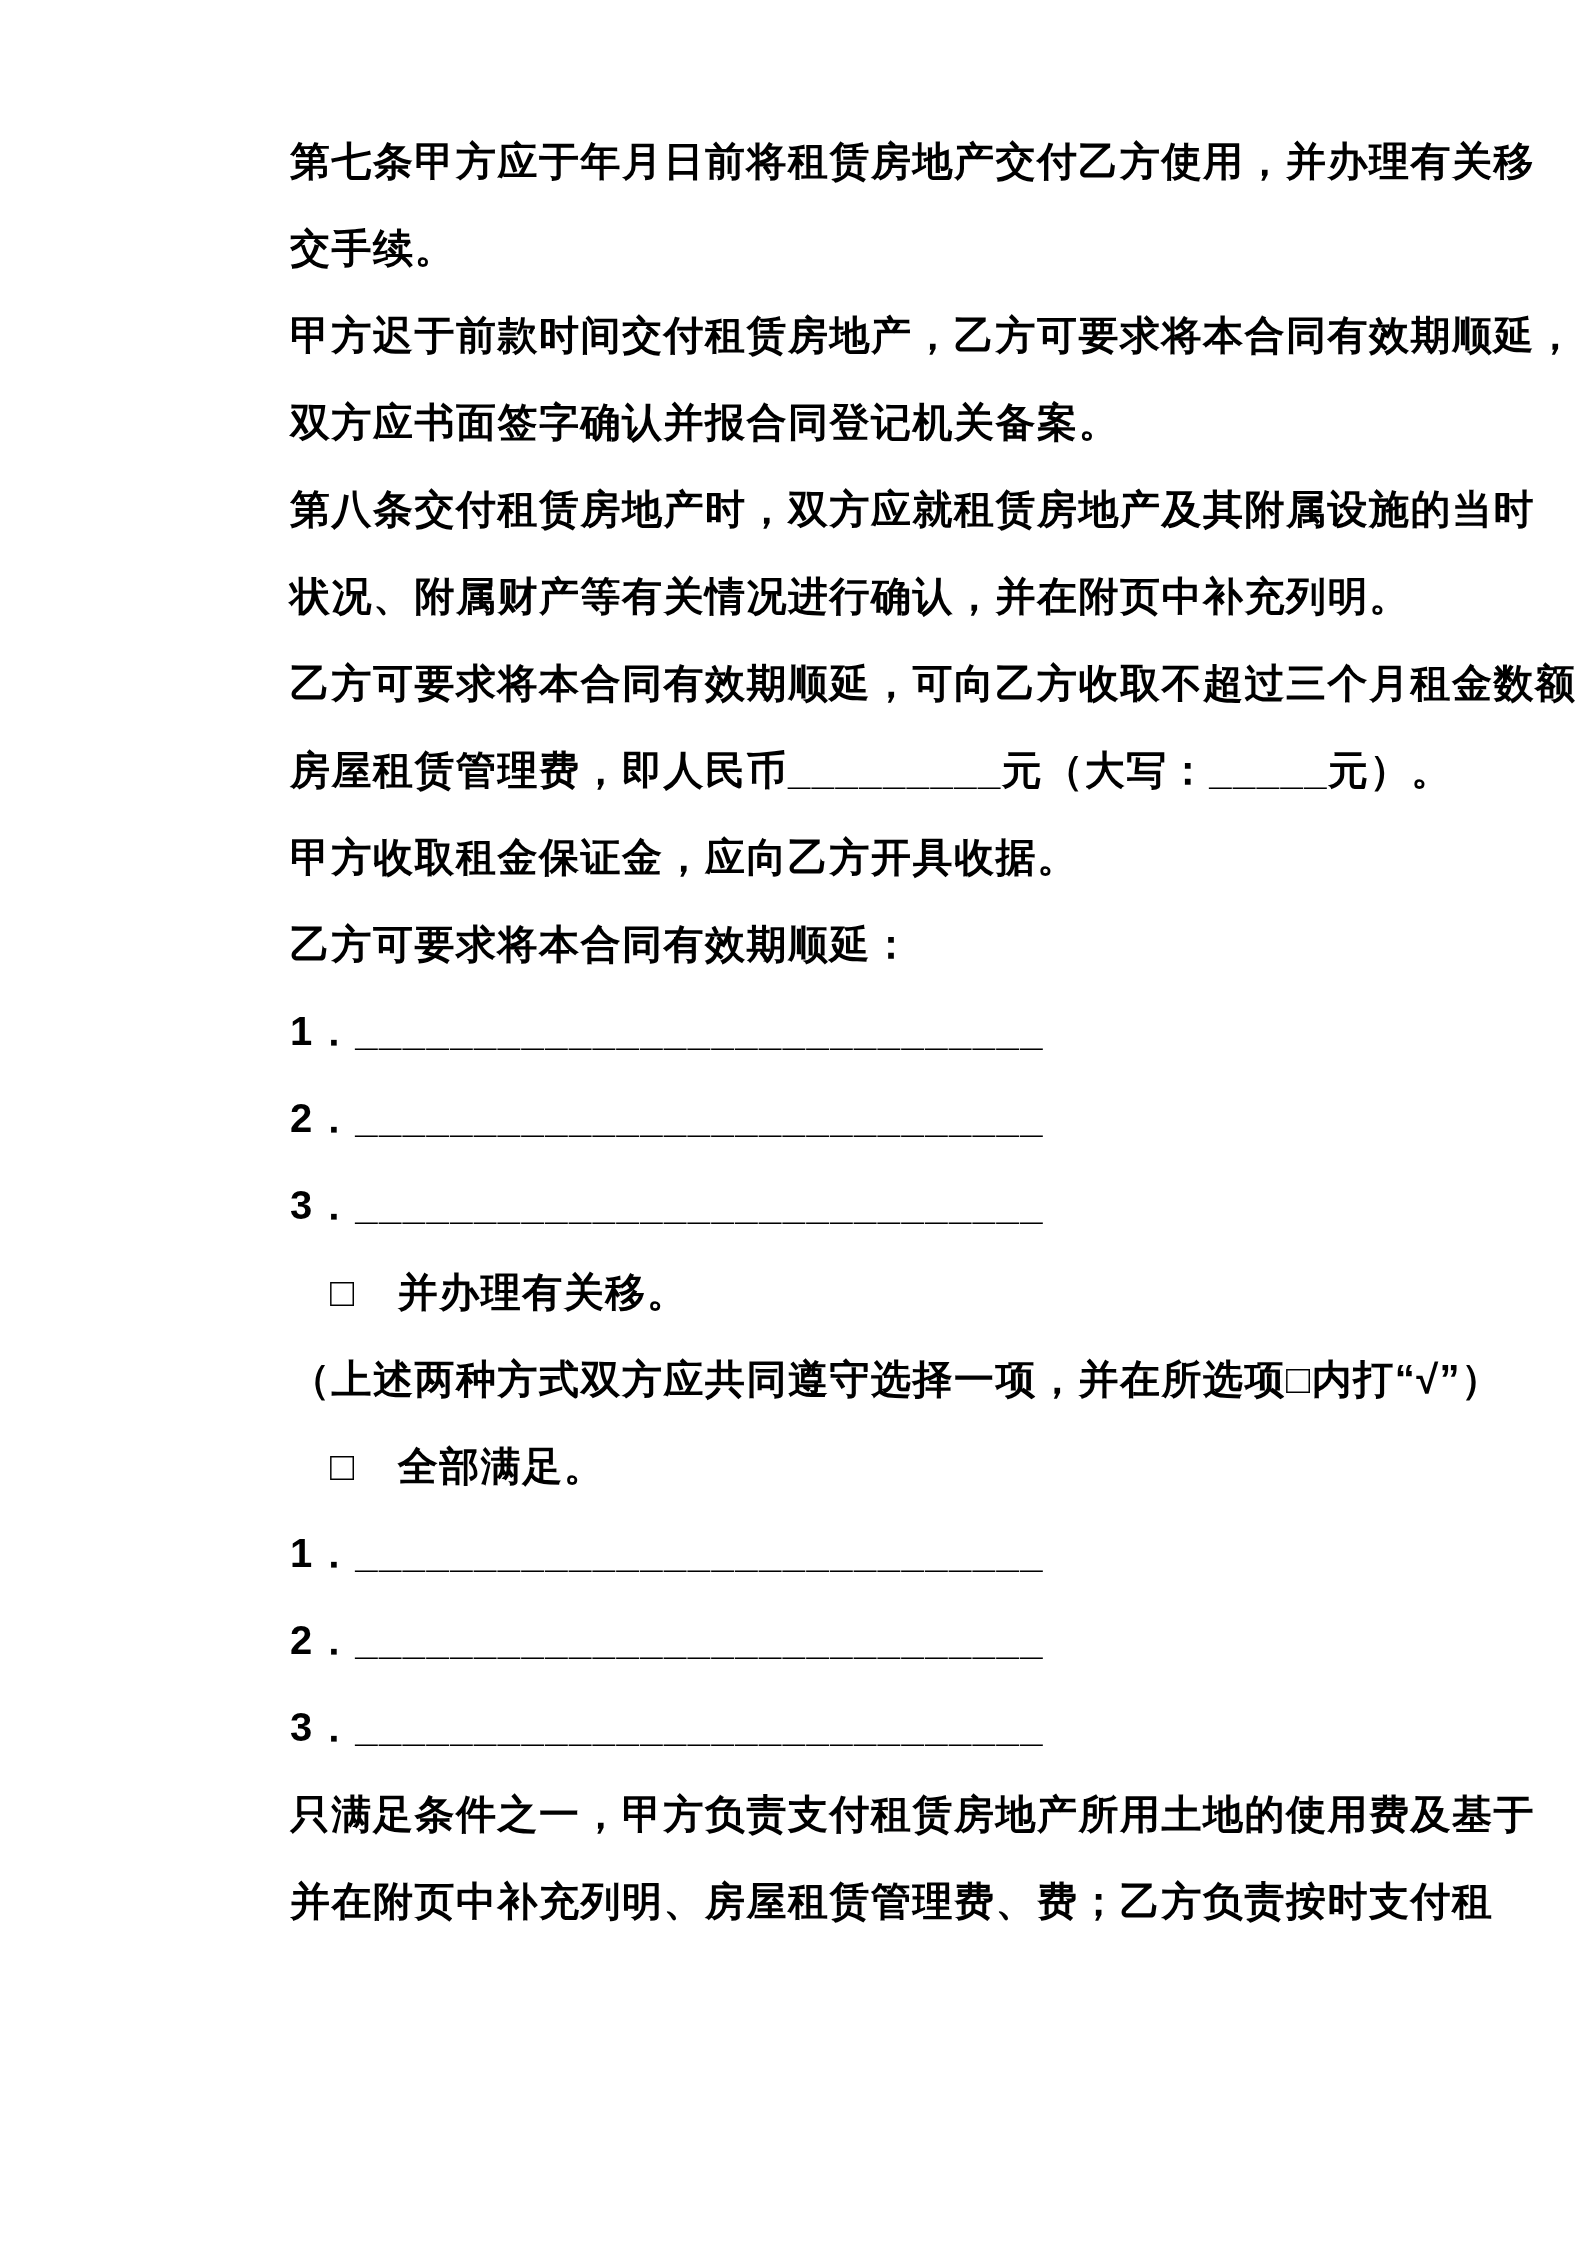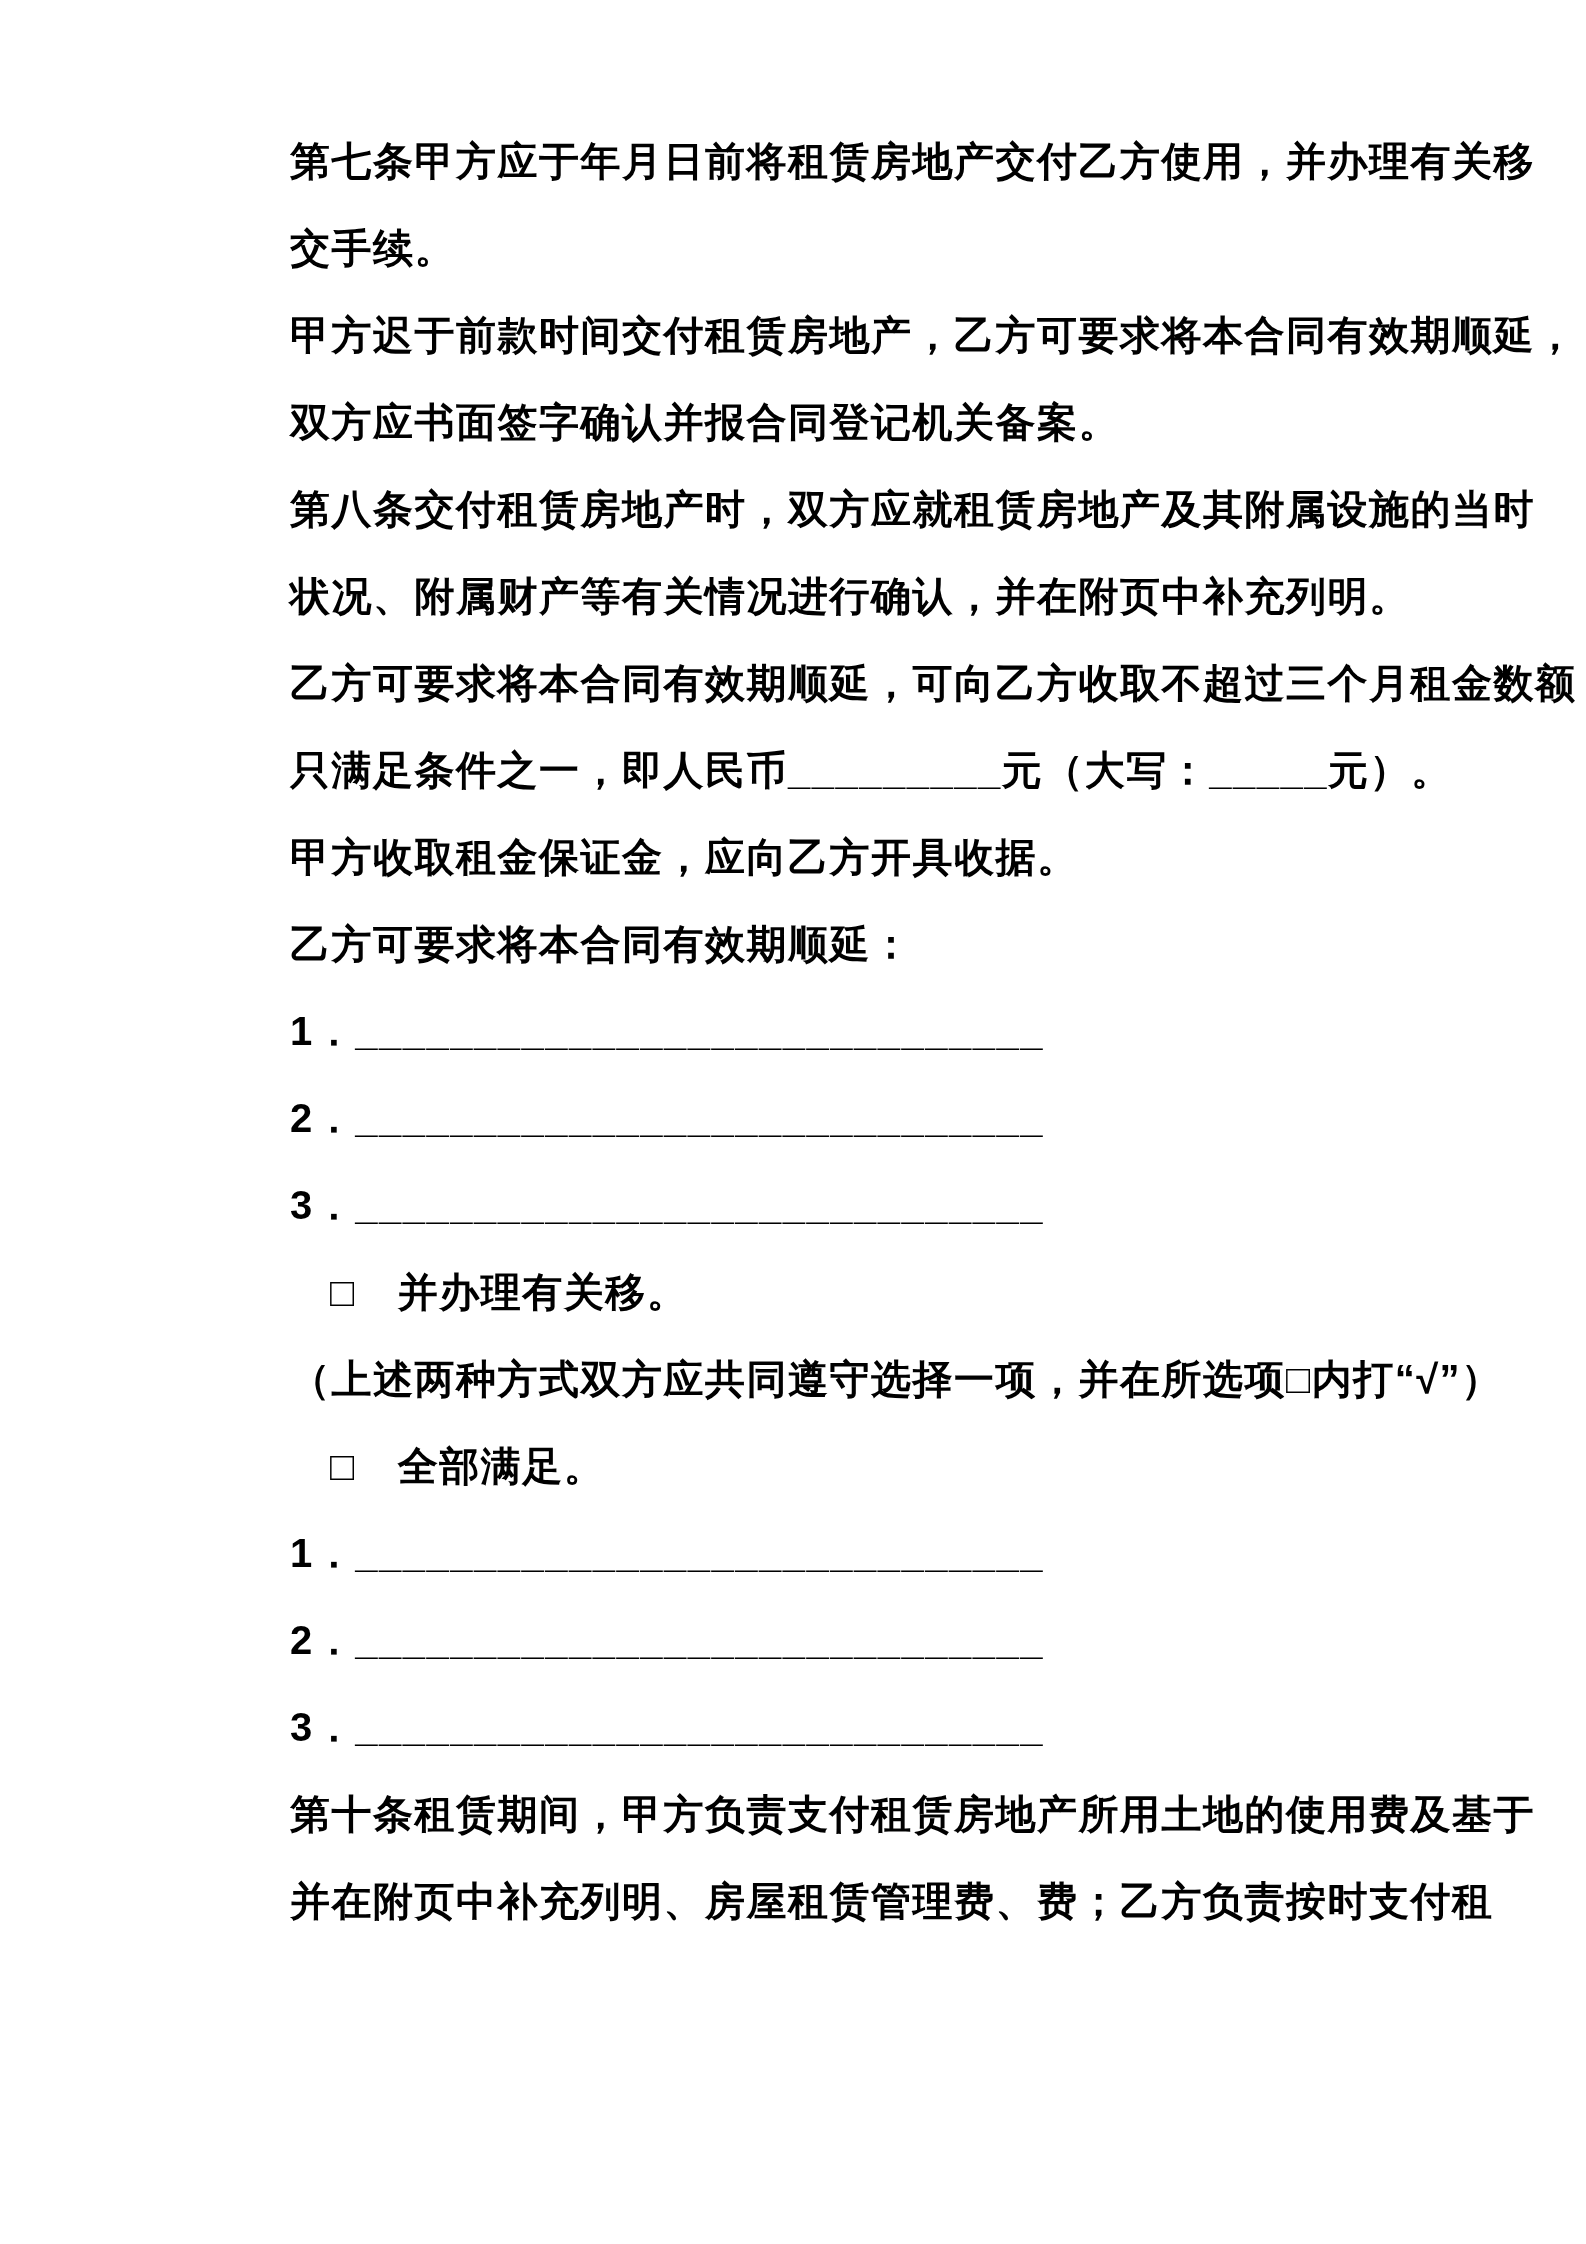--- a/index.html
+++ b/index.html
@@ -46,38 +46,38 @@
     <div class="line">第七条甲方应于年月日前将租赁房地产交付乙方使用，并办理有关移</div>
     <div class="line">交手续。</div>
 
     <div class="line">甲方迟于前款时间交付租赁房地产，乙方可要求将本合同有效期顺延，</div>
     <div class="line">双方应书面签字确认并报合同登记机关备案。</div>
 
     <div class="line">第八条交付租赁房地产时，双方应就租赁房地产及其附属设施的当时</div>
     <div class="line">状况、附属财产等有关情况进行确认，并在附页中补充列明。</div>
 
     <div class="line">乙方可要求将本合同有效期顺延，可向乙方收取不超过三个月租金数额</div>
-    <div class="line">只满足条件之一，即人民币_________元（大写：_____元）。</div>
+    <div class="line">房屋租赁管理费，即人民币_________元（大写：_____元）。</div>
 
     <div class="line">甲方收取租金保证金，应向乙方开具收据。</div>
 
     <div class="line">乙方可要求将本合同有效期顺延：</div>
 
     <div class="line">1．_____________________________</div>
     <div class="line">2．_____________________________</div>
     <div class="line">3．_____________________________</div>
 
     <div class="line"><span class="checkbox">□</span><span>并办理有关移。</span></div>
 
     <div class="line">（上述两种方式双方应共同遵守选择一项，并在所选项□内打“√”）</div>
 
     <div class="line"><span class="checkbox">□</span><span>全部满足。</span></div>
 
 
     <div class="line">1．_____________________________</div>
     <div class="line">2．_____________________________</div>
     <div class="line">3．_____________________________</div>
 
-    <div class="line">第十条租赁期间，甲方负责支付租赁房地产所用土地的使用费及基于</div>
+    <div class="line">只满足条件之一，甲方负责支付租赁房地产所用土地的使用费及基于</div>
     <div class="line">并在附页中补充列明、房屋租赁管理费、费；乙方负责按时支付租</div>
 
   </div>
 </div>
 
 </body></html>

